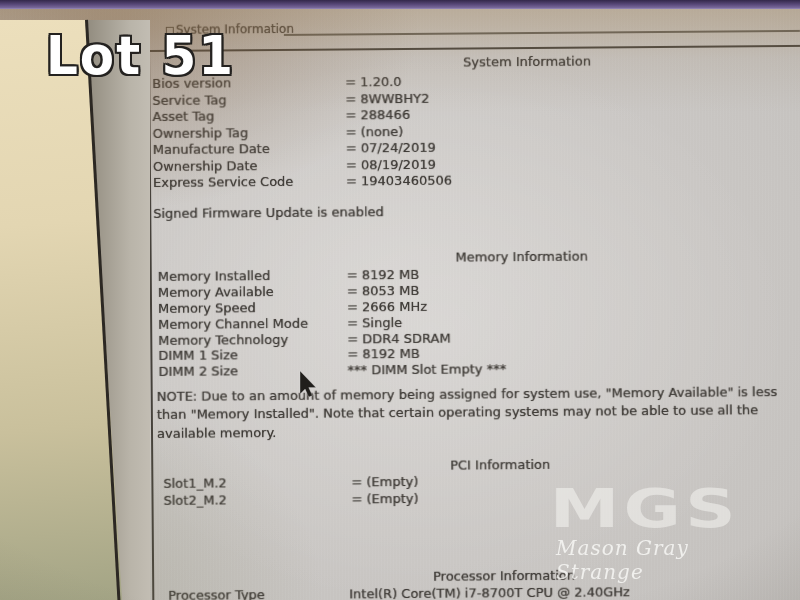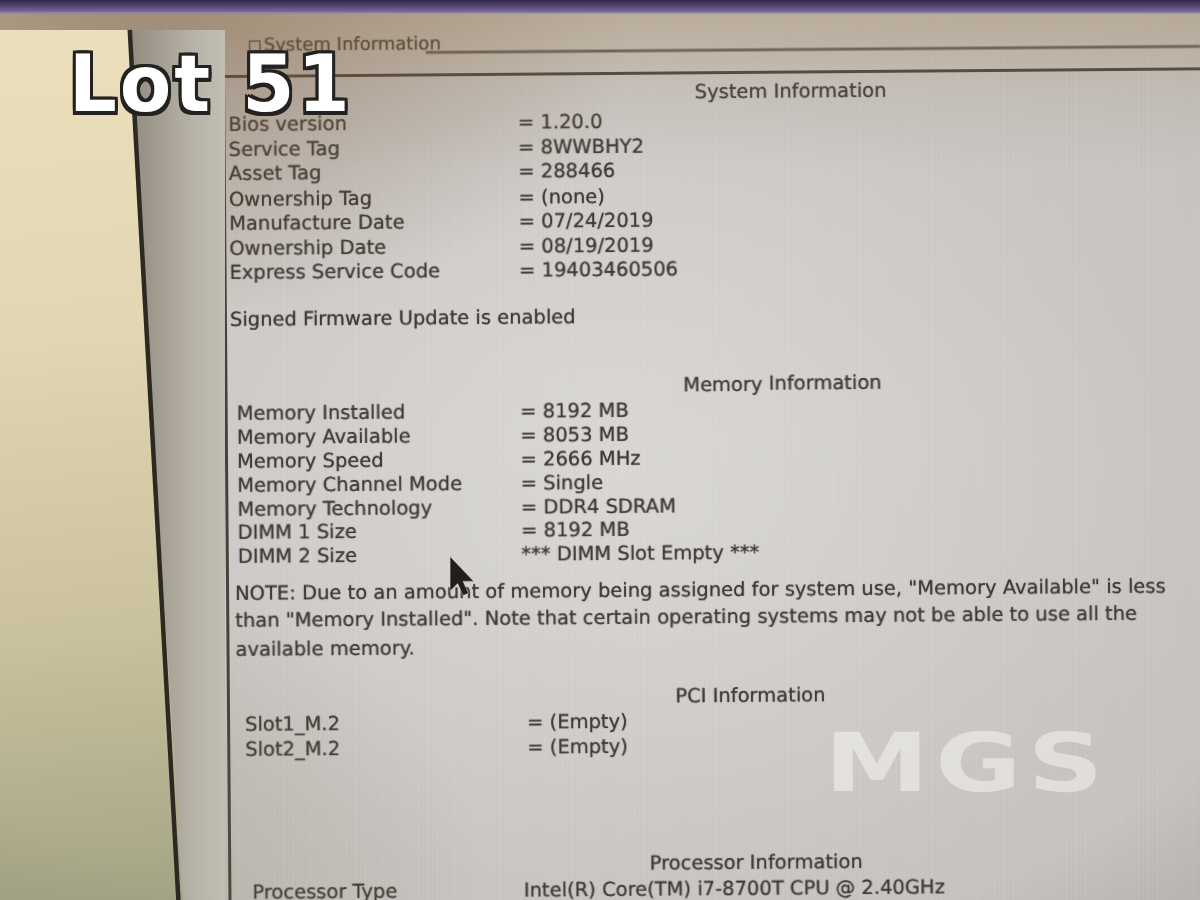--- a/index.html
+++ b/index.html
@@ -133,19 +133,20 @@
 <div class="bezel-strip"></div>
 <div class="bezel-left"></div>
 <div class="bezel-edge-line"></div>
 <div class="wall-strip"></div>
 <div class="vignette"></div>
 
 <div class="lot-overlay">Lot 51</div>
 
 <div class="watermark">
   <div class="wm-initials">MGS</div>
+  <div class="wm-name">Mason Gray Strange</div>
 </div>
 
 <div class="cursor">
   <svg width="22" height="26" viewBox="0 0 11 18">
     <polygon points="0,0 0,16 3.5,12.5 6,18 8.5,17 6,11.5 11,11.5" fill="#211f1c" stroke="rgba(240,240,238,0.35)" stroke-width="0.5"></polygon>
   </svg>
 </div>
 
 </body></html>

